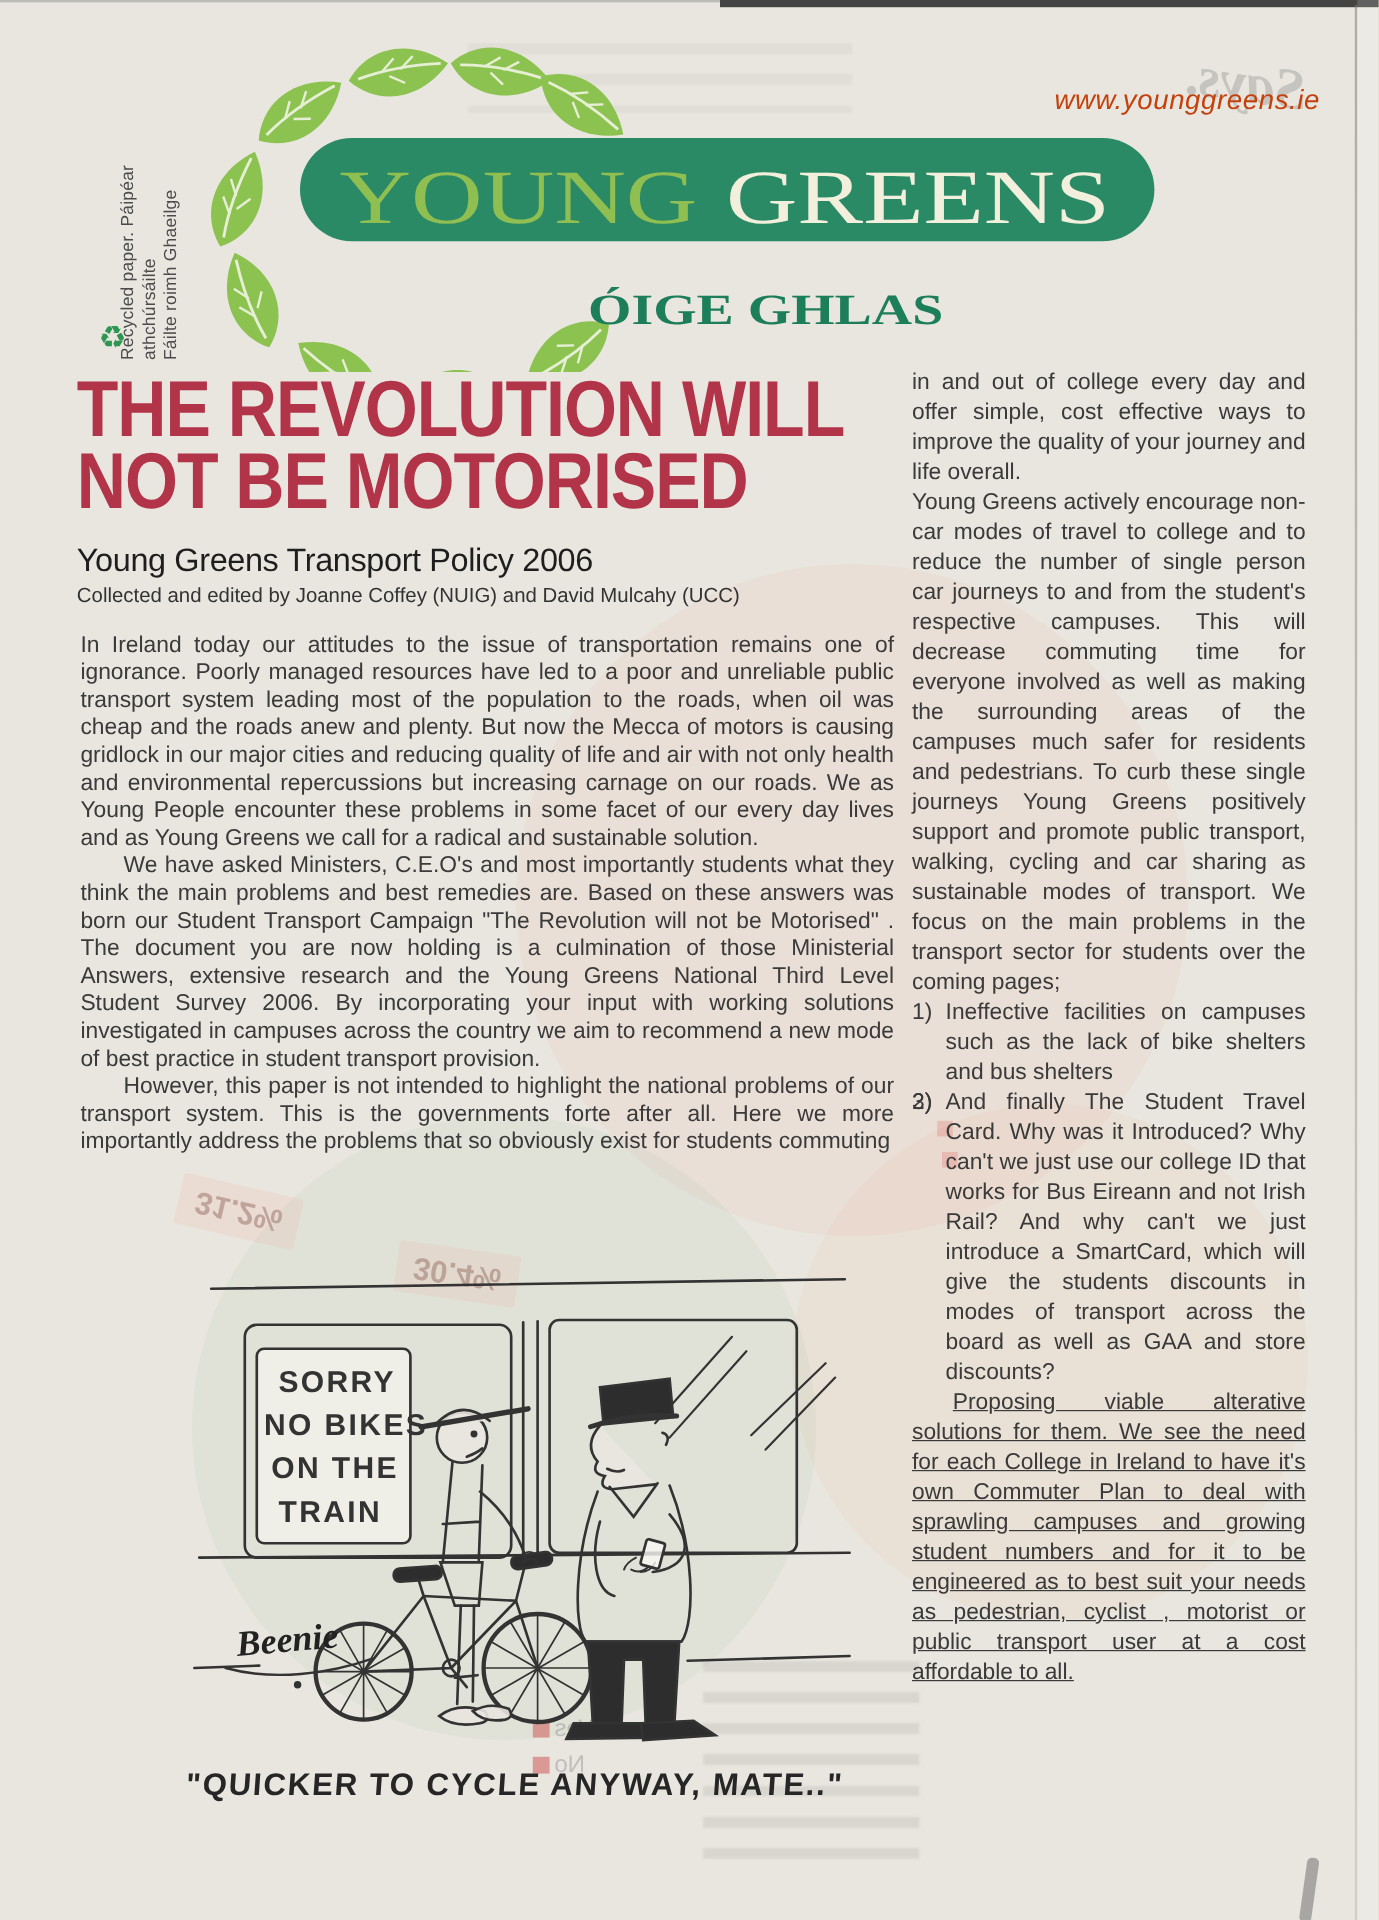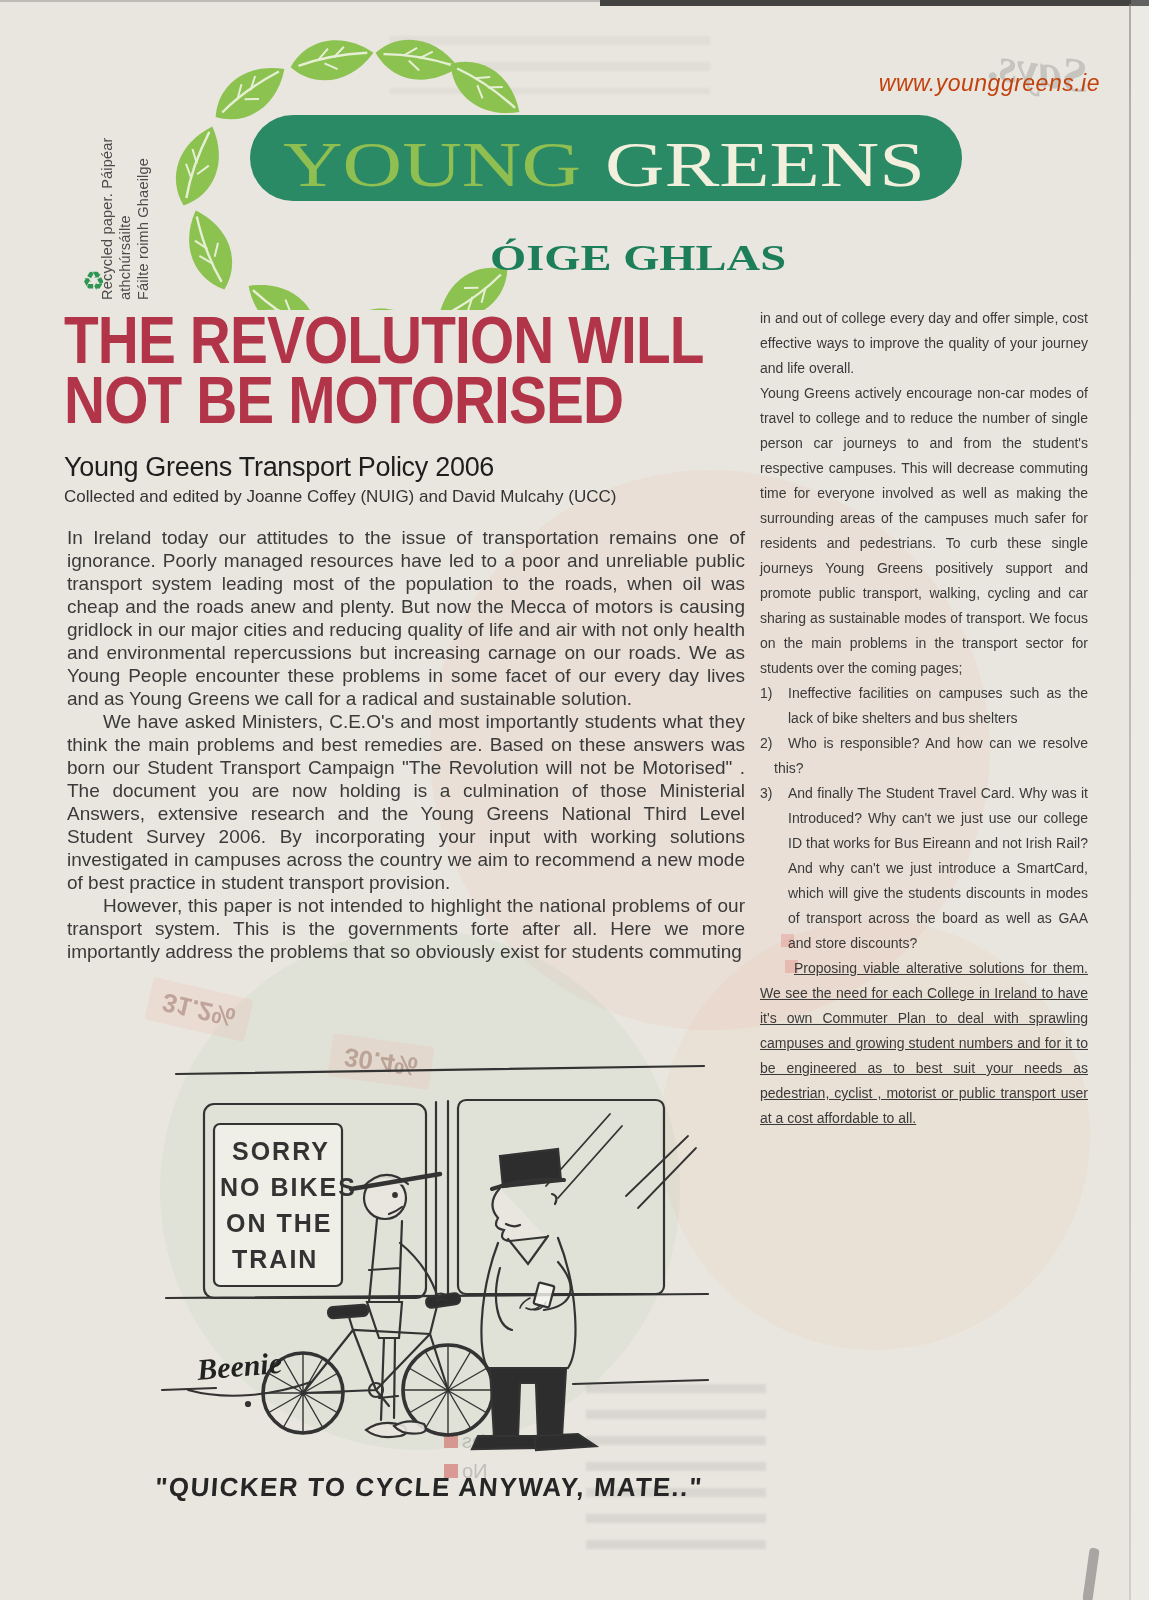--- a/index.html
+++ b/index.html
@@ -51,21 +51,21 @@
   .headline{position:absolute;left:64px;top:310px;font-size:66px;line-height:60px;font-weight:800;
     color:#b23449;letter-spacing:-1px;white-space:nowrap;transform:scaleX(.86);transform-origin:left top;}
   .subheading{position:absolute;left:64px;top:452px;font-size:27px;font-weight:normal;color:#1e1e1e;letter-spacing:-.3px;}
   .byline{position:absolute;left:64px;top:487px;font-size:17px;color:#333;}
   
   .left-col{position:absolute;left:67px;top:526px;width:678px;
     font-size:19px;line-height:23px;text-align:justify;color:#3a3a3a;}
   .left-col p{margin:0;}
   .left-col p.indent{text-indent:36px;}
   .right-col{position:absolute;left:760px;top:306px;width:328px;
-    font-size:14px;line-height:25px;text-align:justify;color:#3a3a3a;}
+    font-size:19px;line-height:25px;text-align:justify;color:#3a3a3a;}
   .right-col p{margin:0;}
   .num-item{position:relative;padding-left:28px;}
   .num-item .num{position:absolute;left:0;top:0;}
   .followup{padding-left:14px;text-indent:14px;}
   .closing{text-indent:34px;text-decoration:underline;}
   
   .cartoon-svg{position:absolute;left:148px;top:1038px;}
   .cartoon-caption{position:absolute;left:155px;top:1472px;width:620px;
     font-size:26px;letter-spacing:1.5px;font-weight:600;color:#262626;transform:skewX(-4deg);}
   .sign-text{font-family:"Liberation Sans",sans-serif;font-weight:600;letter-spacing:2px;fill:#333;}
@@ -144,21 +144,20 @@
   <div class="right-col">
     <p>in and out of college every day and offer simple, cost effective ways to improve the quality of your journey and life overall.</p>
     <p>Young Greens actively encourage non-car modes of travel to college and to reduce the number of single person car journeys to and from the student's respective campuses. This will decrease commuting time for everyone involved as well as making the surrounding areas of the campuses much safer for residents and pedestrians. To curb these single journeys Young Greens positively support and promote public transport, walking, cycling and car sharing as sustainable modes of transport. We focus on the main problems in the transport sector for students over the coming pages;</p>
     <div class="num-item">
       <span class="num">1)</span>
       <span>Ineffective facilities on campuses such as the lack of bike shelters and bus shelters</span>
     </div>
     <div class="num-item">
       <span class="num">2)</span>
     </div>
-    <div class="followup">Who is responsible? And how can we resolve this?</div>
     <div class="num-item">
       <span class="num">3)</span>
       <span>And finally The Student Travel Card. Why was it Introduced? Why can't we just use our college ID that works for Bus Eireann and not Irish Rail? And why can't we just introduce a SmartCard, which will give the students discounts in modes of transport across the board as well as GAA and store discounts?</span>
     </div>
     <p class="closing">Proposing viable alterative solutions for them. We see the need for each College in Ireland to have it's own Commuter Plan to deal with sprawling campuses and growing student numbers and for it to be engineered as to best suit your needs as pedestrian, cyclist , motorist or public transport user  at a cost affordable to all.</p>
   </div>
 
   <svg class="cartoon-svg" width="578" height="430" viewBox="0 0 578 430">
     <g stroke="#333" stroke-width="2.2" fill="none" stroke-linecap="round">
 

